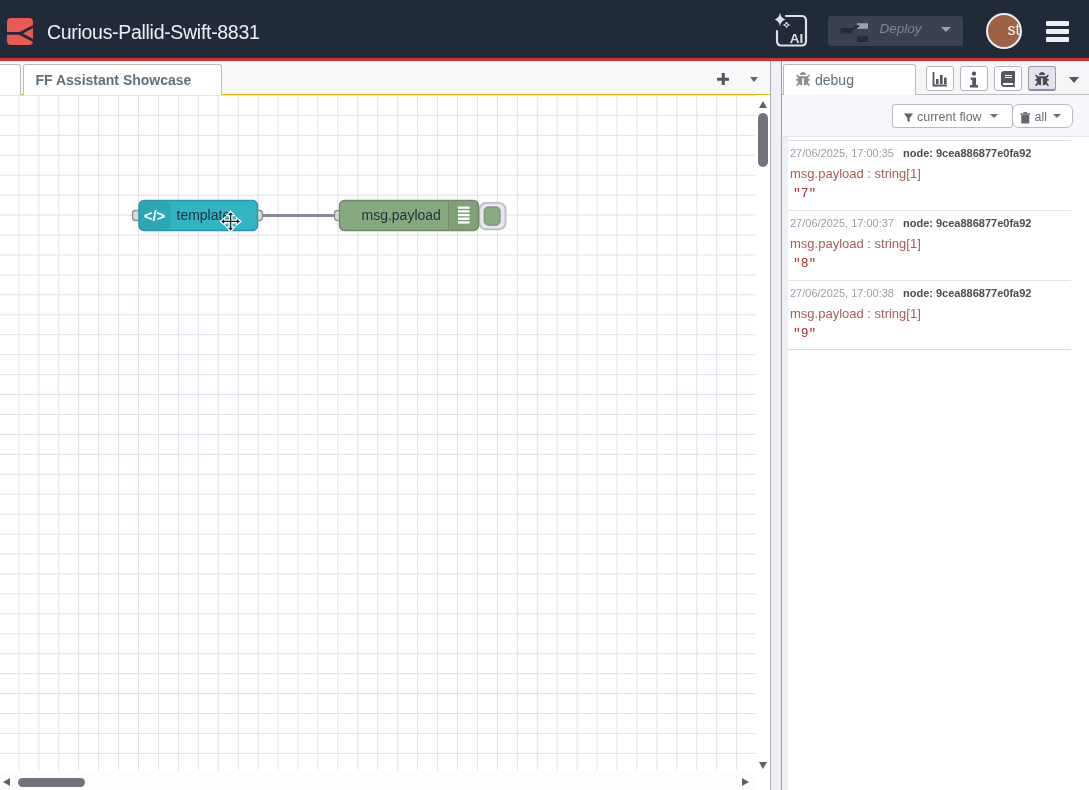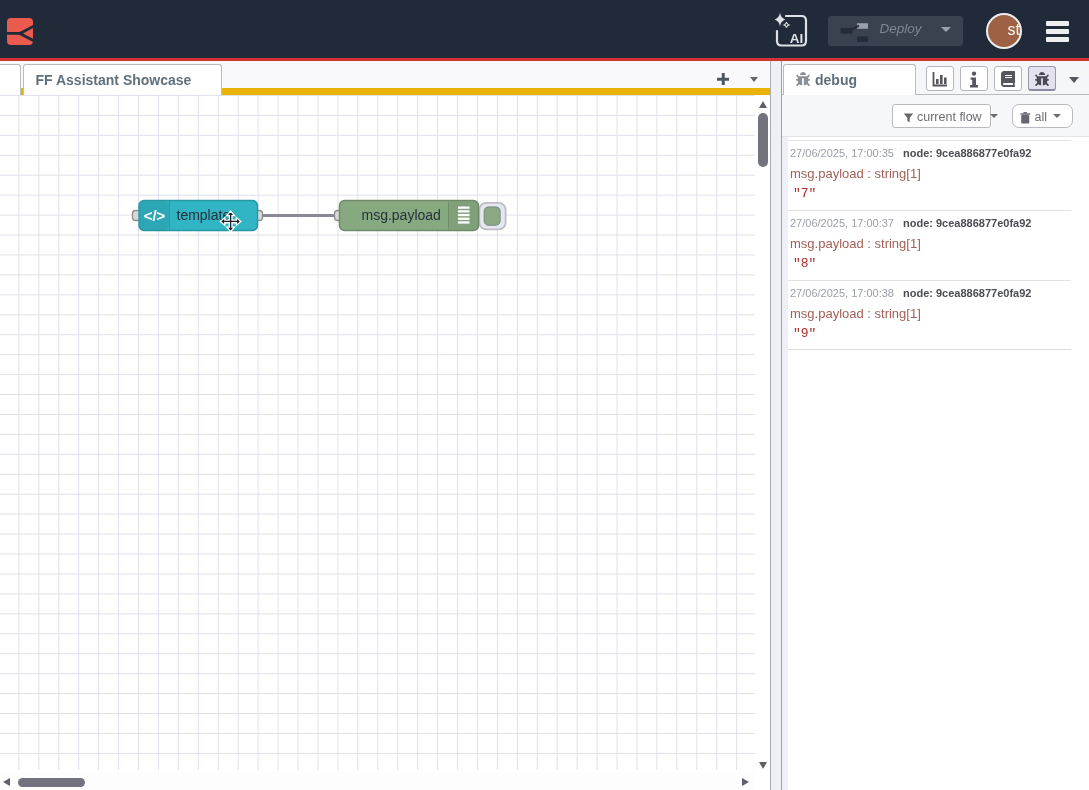--- a/index.html
+++ b/index.html
@@ -18,21 +18,21 @@
 #deploy .dcaret { position:absolute; left:113.5px; top:11.4px; width:0; height:0;
   border-left:5px solid transparent; border-right:5px solid transparent; border-top:5.6px solid #99a2ae; }
 #avatar { position:absolute; left:986px; top:12.5px; width:36px; height:36px; border-radius:50%;
   background:#9f6144; border:2.8px solid #eceef0; color:#f6f6f6; font-size:16px;
   text-align:right; line-height:30px; }
 #burger { position:absolute; left:1046px; top:21px; width:23px; height:21px; }
 #burger div { position:absolute; left:0; width:23px; height:4.8px; border-radius:1px; background:#eceef0; }
 
 
 #tabbar { position:absolute; left:0; top:61px; width:771px; height:34px; background:#f9f9fb;
-  border-bottom:7px solid #eab308; border-right:1px solid #bbbbbb; }
+  border-bottom:1px solid #eab308; border-right:1px solid #bbbbbb; }
 #tabsliver { position:absolute; left:-5px; top:3px; width:26px; height:31px; background:#fff;
   border:1px solid #bbbbbb; border-bottom:none; border-top-right-radius:3px; }
 #tabactive { position:absolute; left:23px; top:3px; width:199px; height:32px; background:#ffffff;
   border:1px solid #bbbbbb; border-bottom:none; border-top-left-radius:3px; border-top-right-radius:3px;
   font-size:14px; font-weight:bold; color:#60707c; text-align:left; padding-left:11.5px; line-height:30px; }
 #tabplus { position:absolute; left:716.5px; top:72.5px; width:12.5px; height:12.5px; }
 #tabcaret { position:absolute; left:750px; top:77px; width:0; height:0;
   border-left:4.8px solid transparent; border-right:4.8px solid transparent; border-top:5.2px solid #666; }
 
 
@@ -60,32 +60,32 @@
 
 #splitter { position:absolute; left:771px; top:61px; width:10px; height:729px; background:#eef0f5; }
 
 
 #sidebar { position:absolute; left:781px; top:61px; width:308px; height:729px; background:#fff;
   border-left:1px solid #9f9faa; }
 #sbtabs { position:absolute; left:782px; top:61px; width:307px; height:34px; background:#f5f6f8;
   border-bottom:1px solid #bbbbbb; }
 #sbtabactive { position:absolute; left:783px; top:64px; width:133px; height:31px; background:#fff;
   border:1px solid #bbbbbb; border-bottom:none; border-top-left-radius:3px; border-top-right-radius:3px; }
-#sbtabactive span { position:absolute; left:31px; top:7px; font-size:14px; font-weight:bold; color:#5e6e7a; }
+#sbtabactive span { position:absolute; left:31px; top:7px; font-size:14px; font-weight:normal; color:#5e6e7a; }
 .sbbtn { position:absolute; top:65.5px; width:28px; height:25.5px; background:#fff;
   border:1px solid #b5b5bd; border-radius:3px; }
 #sbbtn4 { background:#e3e2ee; border-color:#9a99a8; border-bottom:2.5px solid #8c8aa2; }
 #sbcaret { position:absolute; left:1069px; top:77px; width:0; height:0;
   border-left:5.5px solid transparent; border-right:5.5px solid transparent; border-top:6px solid #55555e; }
 
 #sbtoolbar { position:absolute; left:782px; top:95px; width:307px; height:42px; background:#f6f7fb;
   border-bottom:1px solid #e4e4ea; }
 .tbbtn { position:absolute; top:104px; height:24px; background:#fff; border:1px solid #b9b9bf;
   border-radius:3px; font-size:12.5px; color:#6c6c73; }
-#tbflow { left:892px; width:99px;text-align:center; }
+#tbflow { left:892px; width:121px;text-align:center; }
 #tball { left:1012px; width:61px;border-radius:7px; }
 .tbcaret { position:absolute; width:0; height:0; border-left:4.4px solid transparent;
   border-right:4.4px solid transparent; border-top:4.9px solid #6b6b72; top:9px; }
 
 #messages { position:absolute; left:788px; top:140px; width:301px; }
 .msg { position:relative; width:283px; height:70px; background:#fff; border-top:1px solid #e3e3e7; }
 .msg:last-child { border-bottom:1px solid #dcdce0; }
 .msg .l1 { position:absolute; left:2px; top:5.5px; font-size:11px; color:#9b9ea9; }
 .msg .l1 b { position:absolute; left:113px; top:0; color:#4b4d53; font-weight:bold; white-space:nowrap; }
 .msg .l2 { position:absolute; left:2px; top:24.5px; font-size:13px; color:#a26058; }
@@ -94,20 +94,21 @@
 </head>
 <body>
 <div id="app">
 
   <div id="header"></div>
   <div id="redline"></div>
   <svg id="logo" viewBox="0 0 26 27">
     <rect x="0" y="0" width="26" height="27" rx="4" fill="#ea5a4f"></rect>
     <path d="M -1 15.4 L 10.5 15.4 C 13.2 15.4 13.8 14.9 15.3 14.15 L 27 8 M 10.5 15.4 C 13.2 15.4 13.8 15.9 15.3 16.65 L 27 23" stroke="#212a38" stroke-width="2.8" fill="none"></path>
   </svg>
+  <div id="title">Curious-Pallid-Swift-8831</div>
   <svg id="aiicon" viewBox="0 0 40 45">
     <path d="M 16 11 L 31.5 11 Q 36 11 36 15.5 L 36 36 Q 36 40.5 31.5 40.5 L 11.5 40.5 Q 7 40.5 7 36 L 7 26" stroke="#dde0e5" stroke-width="2.2" fill="none" stroke-linecap="round"></path>
     <text x="26.5" y="38" font-size="13.5" font-weight="bold" fill="#dde0e5" text-anchor="middle">AI</text>
     <path d="M 10 7.5 C 10.65 11.2 11.8 13 15.5 14.5 C 11.8 16 10.65 17.8 10 21.5 C 9.35 17.8 8.2 16 4.5 14.5 C 8.2 13 9.35 11.2 10 7.5 Z" fill="#dde0e5"></path>
     <path d="M 16.5 17.2 C 16.85 18.7 17.3 19.4 18.9 19.9 C 17.3 20.4 16.85 21.1 16.5 22.6 C 16.15 21.1 15.7 20.4 14.1 19.9 C 15.7 19.4 16.15 18.7 16.5 17.2 Z" fill="none" stroke="#dde0e5" stroke-width="1.1"></path>
   </svg>
   <div id="deploy">
     <svg style="position:absolute;left:11px;top:6px" width="30" height="21" viewBox="0 0 30 21">
       <rect x="1.5" y="6" width="12" height="5.6" fill="#242b3a"></rect>
       <rect x="18" y="1.2" width="11" height="5.6" fill="#99a0ac"></rect>

